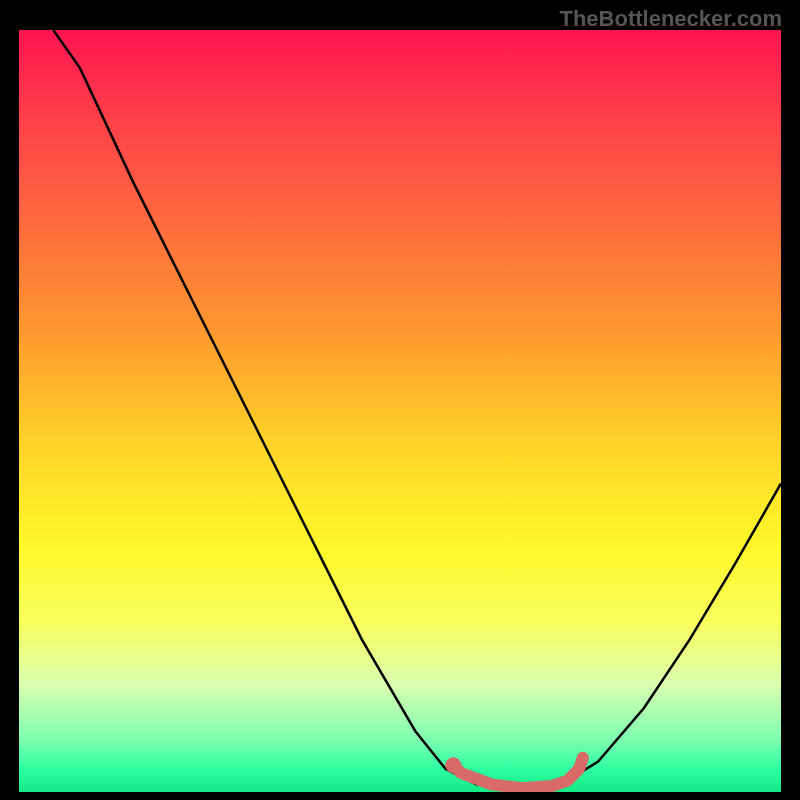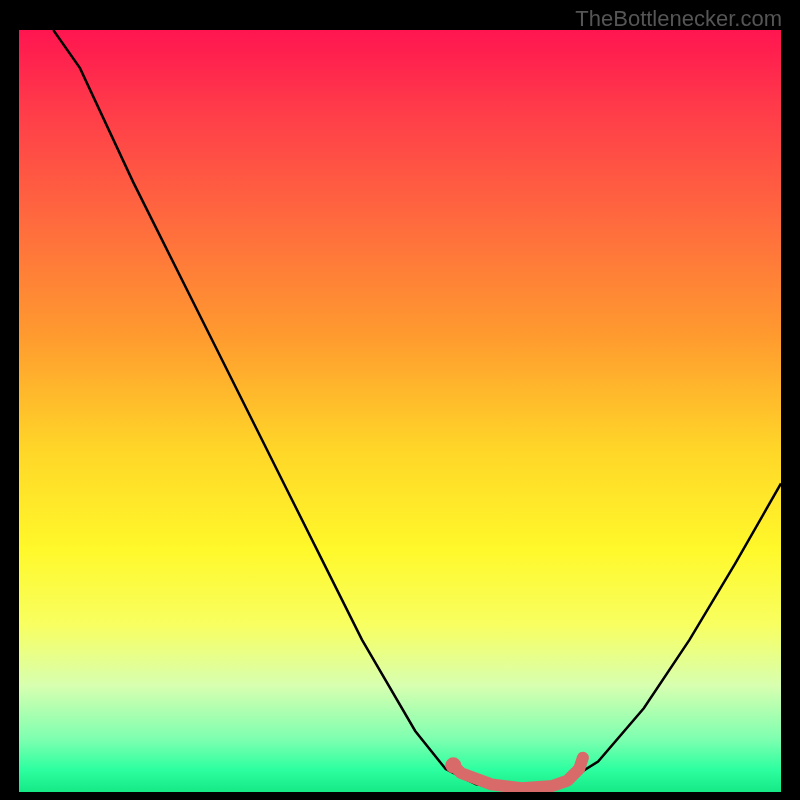--- a/index.html
+++ b/index.html
@@ -10,21 +10,21 @@
     height: 800px;
     position: relative;
     font-family: Arial, sans-serif;
   }
   .watermark {
     position: absolute;
     top: 6px;
     right: 18px;
     color: #555;
     font-size: 22px;
-    font-weight: 400;
+    font-weight: 700;
     z-index: 10;
   }
   .plot-frame {
     position: absolute;
     left: 19px;
     top: 30px;
     width: 762px;
     height: 762px;
     background: #000;
   }

